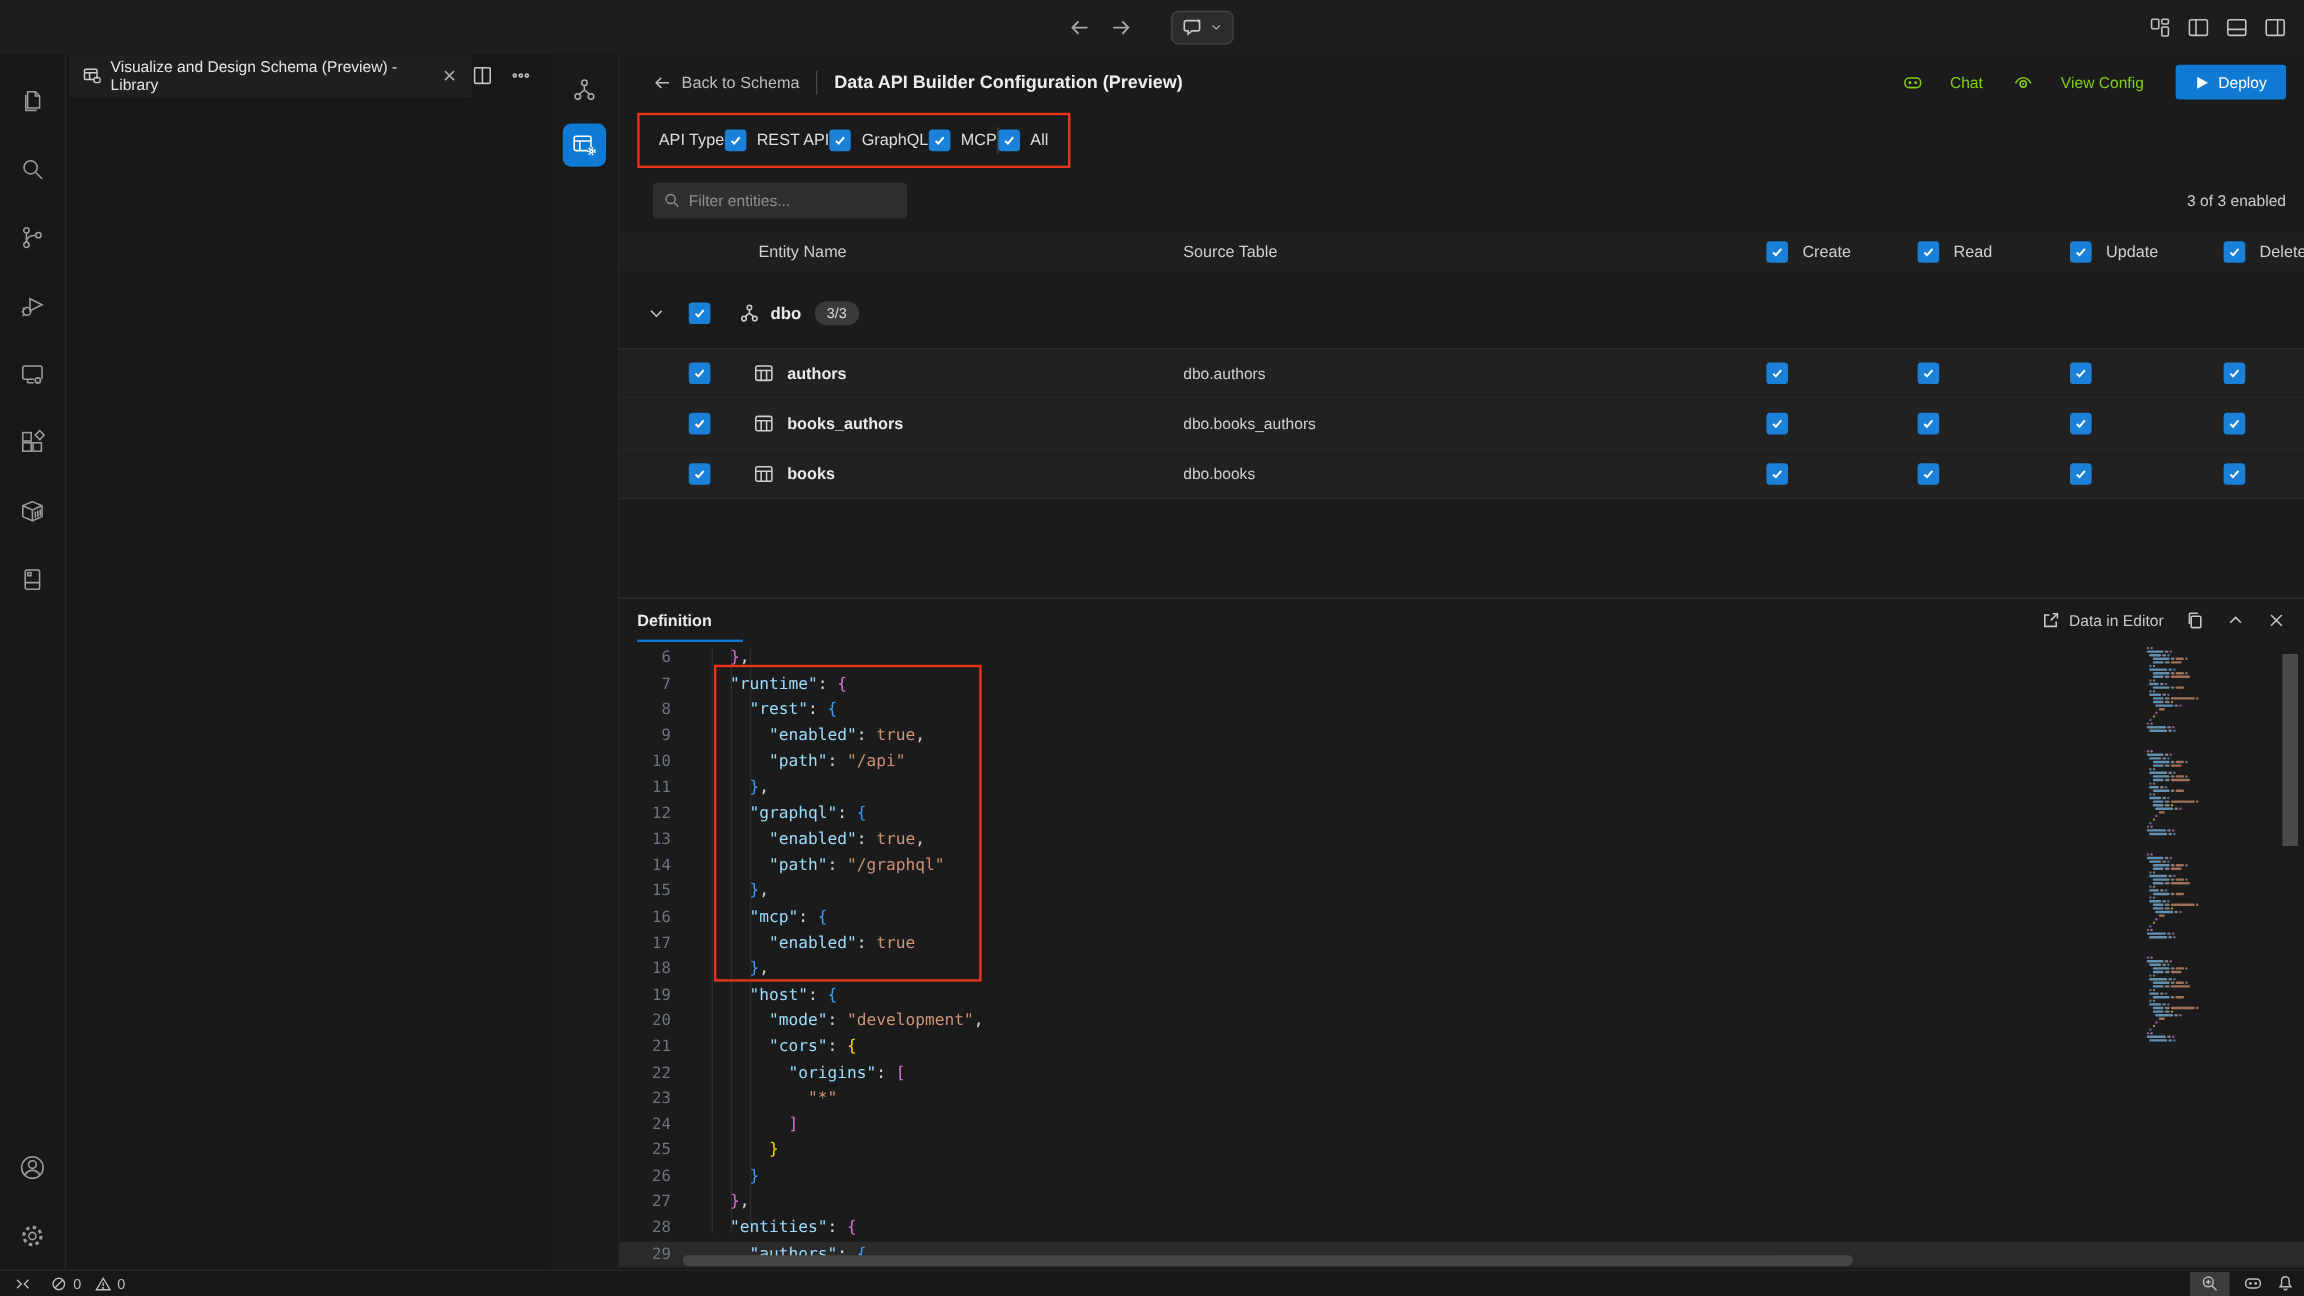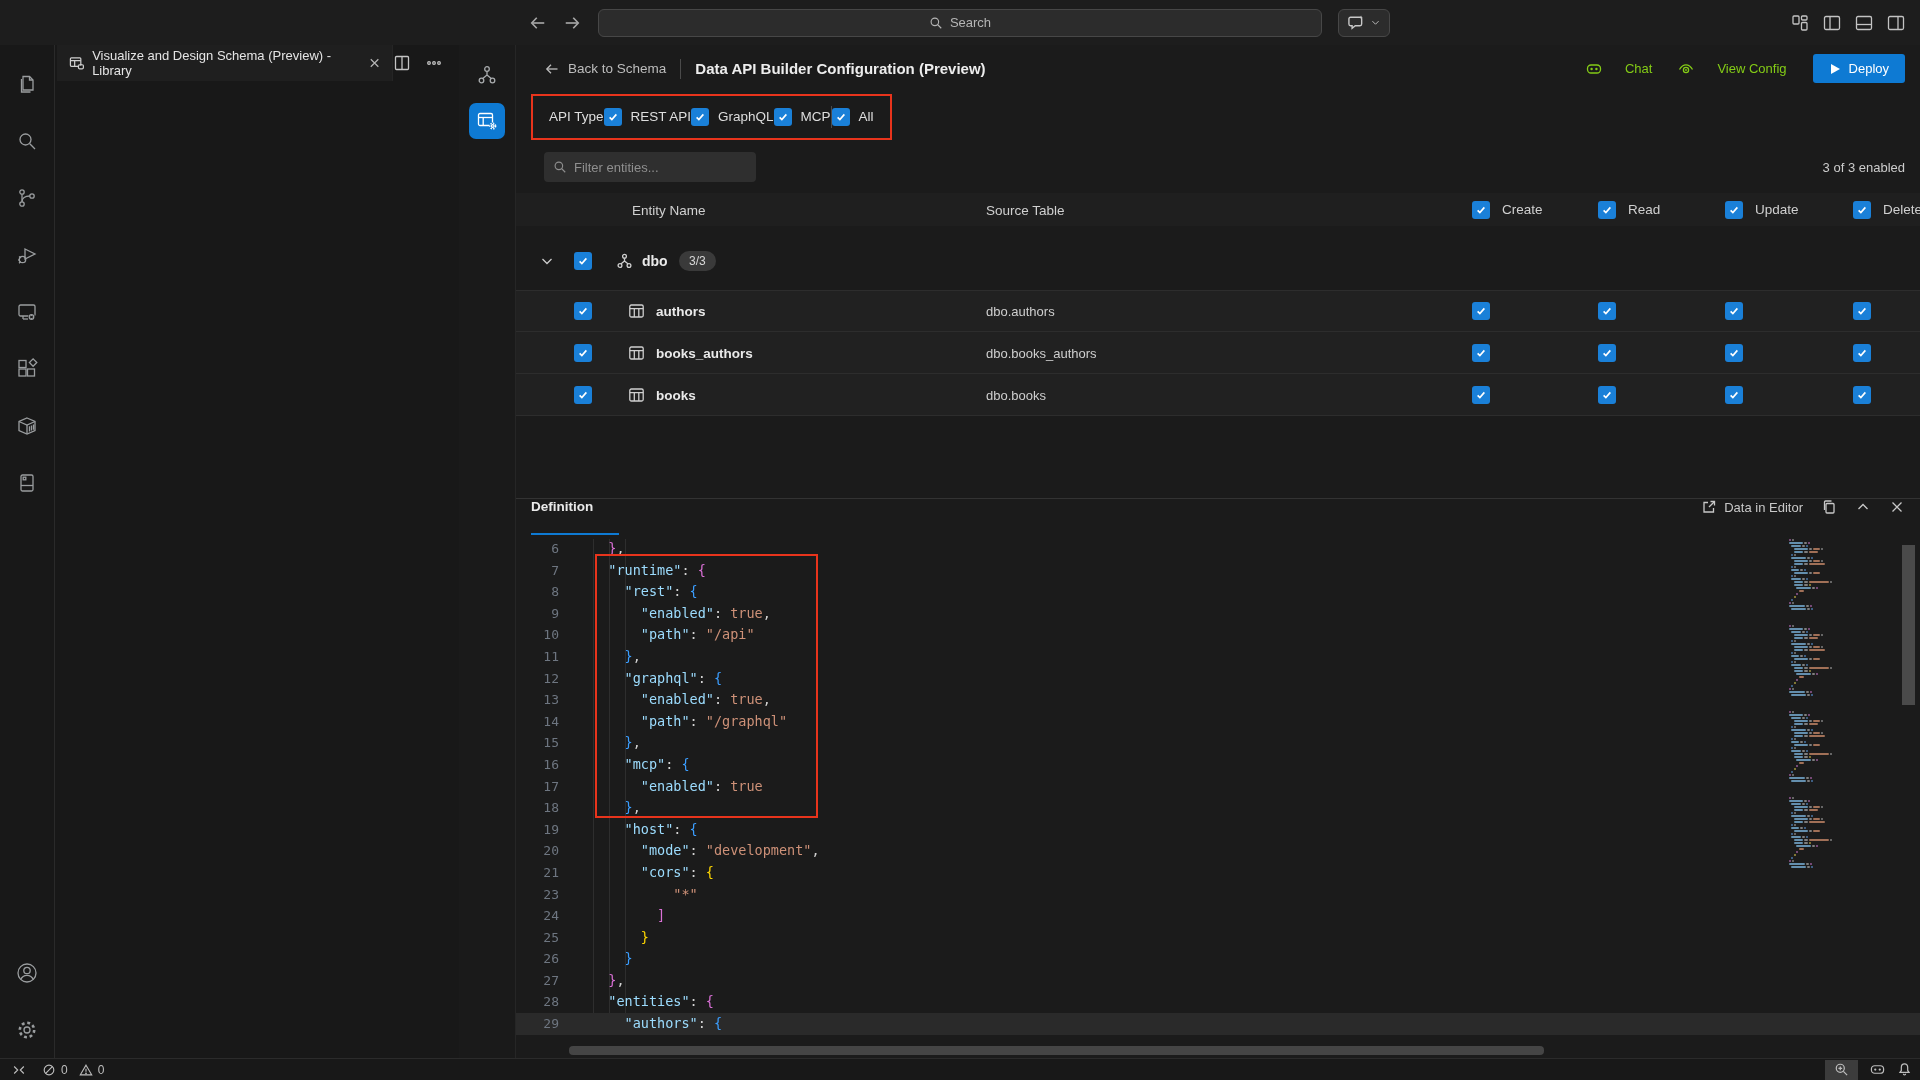--- a/index.html
+++ b/index.html
@@ -87,21 +87,21 @@
   .mini-icon { width:17px; height:17px; color:#cfcfcf; }
   .erow { height:42px; background:#212121; border-bottom:1px solid #2d2d2d; position:relative; }
   .erow:first-child { border-top:1px solid #2d2d2d; }
   .erow .ename { font-size:13.5px; font-weight:bold; color:#eaeaea; }
   .erow .esource { font-size:13px; color:#cfcfcf; }
   .gear { width:17px; height:17px; color:#c9c9c9; cursor:pointer; }
   .tbl-spacer { flex:1; }
 
   
   .def-panel { height:560px; border-top:1px solid #333; display:flex; flex-direction:column; position:relative; }
-  .def-header { height:36px; display:flex; align-items:flex-start; padding:0 15px; position:relative; }
+  .def-header { height:36px; display:flex; align-items:center; padding:0 15px; position:relative; }
   .def-title { font-size:13.5px; font-weight:bold; color:#eaeaea; }
   .def-underline { position:absolute; left:15px; bottom:0; width:88px; height:2px; background:#0e7ad3; }
   .def-actions { margin-left:auto; display:flex; align-items:center; gap:18px; color:#c8c8c8; }
   .def-open { display:flex; align-items:center; gap:7px; font-size:13px; cursor:pointer; }
   .def-actions .aicon { width:16px; height:16px; cursor:pointer; }
 
   .code-wrap { flex:1; position:relative; overflow:hidden; background:#1b1b1b; font-family:"DejaVu Sans Mono", monospace; }
   .code-line { display:flex; height:21.6px; line-height:21.6px; font-size:13.5px; white-space:pre; position:relative; }
   .code-line.current { background:#2a2a2a; }
   .ln { width:43px; text-align:right; color:#6e7681; font-size:13px; flex:0 0 43px; }
@@ -143,27 +143,20 @@
             <path d="M13 8 H3.5"></path>
             <path d="M7 3.8 L3 8 L7 12.2"></path>
           </svg>
       </span>
       <span class="nav-arrow">
         <svg class="ic" viewBox="0 0 16 16" stroke-width="1.5">
             <path d="M3 8 H12.5"></path>
             <path d="M9 3.8 L13 8 L9 12.2"></path>
           </svg>
       </span>
-    </div>
-    <div class="searchbox">
-      <svg class="ic" width="14" height="14" viewBox="0 0 16 16">
-          <circle cx="6.7" cy="6.7" r="4.3"></circle>
-          <path d="M10 10 L14 14"></path>
-        </svg>
-      <span>Search</span>
     </div>
     <div class="tb-right">
       <div class="chat-toggle">
         <svg class="ic" width="17" height="17" viewBox="0 0 16 16">
             <path d="M13.5 3 H4.5 A1.5 1.5 0 0 0 3 4.5 V9.5 A1.5 1.5 0 0 0 4.5 11 H6 L6 13.5 L9 11 H13.5 A1.5 1.5 0 0 0 15 9.5 V4.5 A1.5 1.5 0 0 0 13.5 3 Z" transform="translate(-1.2,0)"></path>
             <path d="M13.2 1.4 L13.7 2.6 L14.9 3.1 L13.7 3.6 L13.2 4.8 L12.7 3.6 L11.5 3.1 L12.7 2.6 Z" fill="currentColor" stroke="none"></path>
           </svg>
         <svg class="ic" width="11" height="11" viewBox="0 0 16 16" stroke-width="1.8">
             <path d="M3.5 6 L8 10.5 L12.5 6"></path>
           </svg>
@@ -662,20 +655,21 @@
                   <div class="code-line"><span class="ln">12</span><span class="code-text"><span>    </span><span class="tok-key">"graphql"</span><span class="tok-pun">: </span><span class="tok-p3">{</span></span></div>
                   <div class="code-line"><span class="ln">13</span><span class="code-text"><span>      </span><span class="tok-key">"enabled"</span><span class="tok-pun">: </span><span class="tok-str">true</span><span class="tok-pun">,</span></span></div>
                   <div class="code-line"><span class="ln">14</span><span class="code-text"><span>      </span><span class="tok-key">"path"</span><span class="tok-pun">: </span><span class="tok-str">"/graphql"</span></span></div>
                   <div class="code-line"><span class="ln">15</span><span class="code-text"><span>    </span><span class="tok-p3">}</span><span class="tok-pun">,</span></span></div>
                   <div class="code-line"><span class="ln">16</span><span class="code-text"><span>    </span><span class="tok-key">"mcp"</span><span class="tok-pun">: </span><span class="tok-p3">{</span></span></div>
                   <div class="code-line"><span class="ln">17</span><span class="code-text"><span>      </span><span class="tok-key">"enabled"</span><span class="tok-pun">: </span><span class="tok-str">true</span></span></div>
                   <div class="code-line"><span class="ln">18</span><span class="code-text"><span>    </span><span class="tok-p3">}</span><span class="tok-pun">,</span></span></div>
                   <div class="code-line"><span class="ln">19</span><span class="code-text"><span>    </span><span class="tok-key">"host"</span><span class="tok-pun">: </span><span class="tok-p3">{</span></span></div>
                   <div class="code-line"><span class="ln">20</span><span class="code-text"><span>      </span><span class="tok-key">"mode"</span><span class="tok-pun">: </span><span class="tok-str">"development"</span><span class="tok-pun">,</span></span></div>
                   <div class="code-line"><span class="ln">21</span><span class="code-text"><span>      </span><span class="tok-key">"cors"</span><span class="tok-pun">: </span><span class="tok-p1">{</span></span></div>
+                  <div class="code-line"><span class="ln">22</span><span class="code-text"><span>        </span><span class="tok-key">"origins"</span><span class="tok-pun">: </span><span class="tok-p2">[</span></span></div>
                   <div class="code-line"><span class="ln">23</span><span class="code-text"><span>          </span><span class="tok-str">"*"</span></span></div>
                   <div class="code-line"><span class="ln">24</span><span class="code-text"><span>        </span><span class="tok-p2">]</span></span></div>
                   <div class="code-line"><span class="ln">25</span><span class="code-text"><span>      </span><span class="tok-p1">}</span></span></div>
                   <div class="code-line"><span class="ln">26</span><span class="code-text"><span>    </span><span class="tok-p3">}</span></span></div>
                   <div class="code-line"><span class="ln">27</span><span class="code-text"><span>  </span><span class="tok-p2">}</span><span class="tok-pun">,</span></span></div>
                   <div class="code-line"><span class="ln">28</span><span class="code-text"><span>  </span><span class="tok-key">"entities"</span><span class="tok-pun">: </span><span class="tok-p2">{</span></span></div>
                   <div class="code-line current"><span class="ln">29</span><span class="code-text"><span>    </span><span class="tok-key">"authors"</span><span class="tok-pun">: </span><span class="tok-p3">{</span></span></div>
                 </div>
               <div class="code-annotation"></div>
               <div class="minimap">

